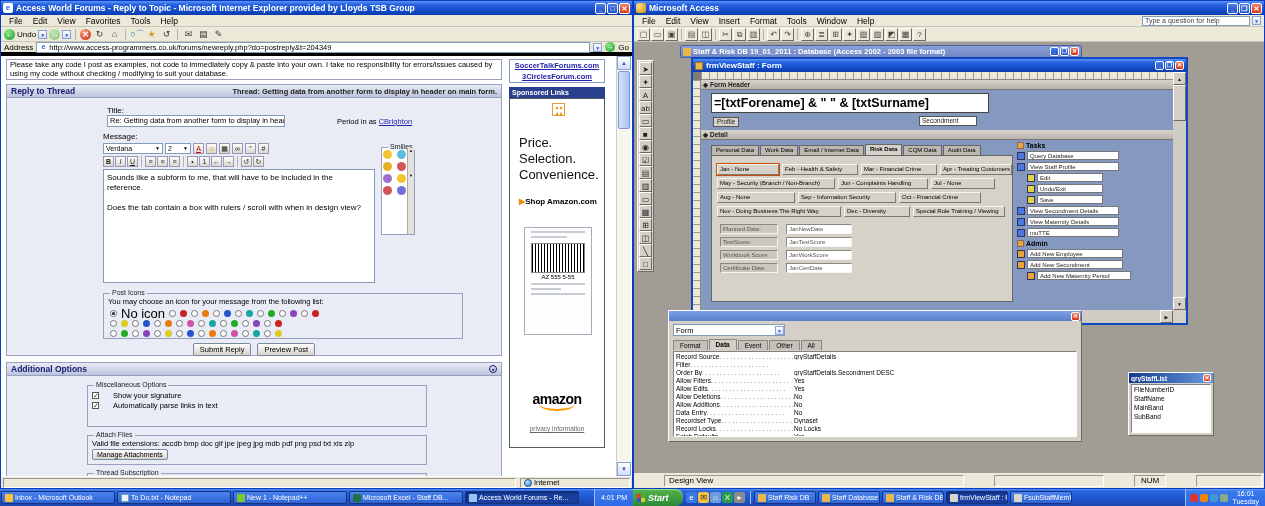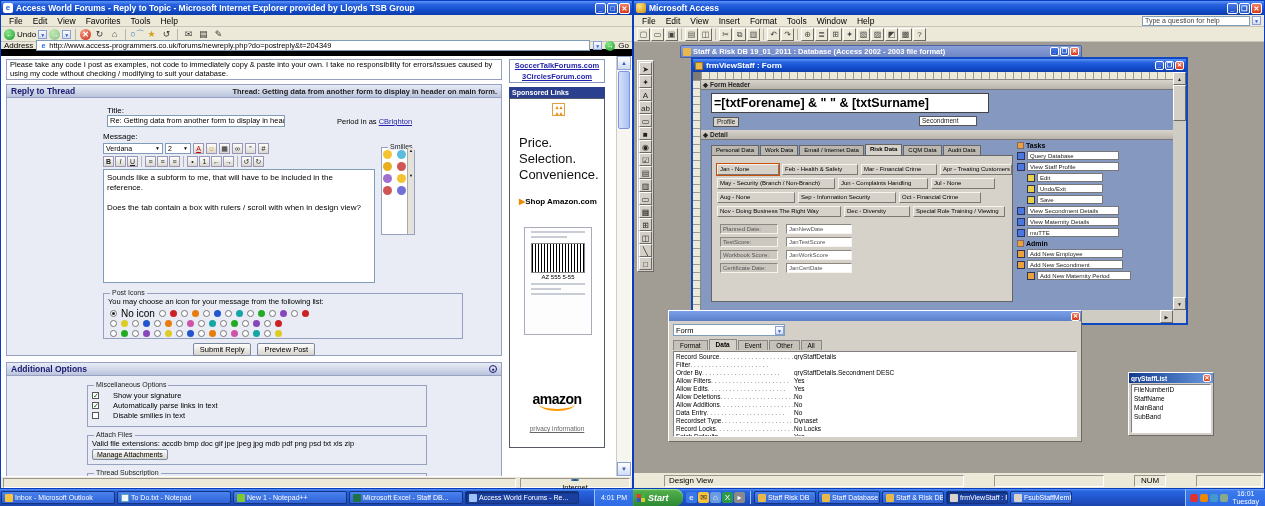--- a/index.html
+++ b/index.html
@@ -22,26 +22,26 @@
   .sep { width:1px; height:11px; background:#b8b4ac; margin:0 2px; }
   .ic { width:13px; height:12px; text-align:center; font-size:9px; line-height:12px; color:#333; }
 
   
   #ie { position:absolute; left:0; top:0; width:633px; height:489px; display:flex; flex-direction:column; border:1px solid #0a3cc0; background:#ece9d8; }
   .ie-logo { width:10px; height:10px; background:#fff; color:#2a63e0; border-radius:2px; font-size:8px; font-weight:bold; text-align:center; line-height:10px; }
   .ie-toolbar { height:15px; display:flex; align-items:center; background:#ece9d8; border-bottom:1px solid #c8c4bc; padding:0 3px; gap:2px; font-size:8px; flex:0 0 auto; }
   .nav-circle { width:11px; height:11px; border-radius:50%; background:radial-gradient(circle at 35% 30%,#8ae88a,#1c9a2c); color:#fff; text-align:center; line-height:11px; font-size:8px; font-weight:bold; flex:0 0 auto; }
   .nav-circle.red { background:radial-gradient(circle at 35% 30%,#f8a090,#c82808); }
   .dim { opacity:.45; }
-  .addrbar { height:14px; display:flex; align-items:center; background:#ece9d8; border-bottom:7px solid #000000; padding:0 3px; gap:3px; font-size:8px; flex:0 0 auto; }
+  .addrbar { height:14px; display:flex; align-items:center; background:#ece9d8; border-bottom:4px solid #000000; padding:0 3px; gap:3px; font-size:8px; flex:0 0 auto; }
   .addr-input { flex:1; height:11px; display:flex; align-items:center; font-size:7.5px; padding:0 2px; gap:2px; white-space:nowrap; overflow:hidden; }
   .dd { width:9px; height:9px; background:linear-gradient(#fdfdfb,#d0dcf8); border:1px solid #8aa0d8; color:#3a5ac0; font-size:5px; line-height:8px; text-align:center; flex:0 0 auto; }
   .ie-body { flex:1 1 auto; position:relative; background:#fff; overflow:hidden; }
   .ie-status { height:12px; background:#ece9d8; border-top:1px solid #fff; display:flex; align-items:center; font-size:7.5px; padding:0 2px; gap:4px; flex:0 0 auto; }
-  .stat-cell { border:1px solid; border-color:#9a968e #fff #fff #9a968e; height:10px; display:flex; align-items:center; padding:0 3px; gap:2px;flex-direction:column; }
+  .stat-cell { border:1px solid; border-color:#9a968e #fff #fff #9a968e; height:10px; display:flex; align-items:center; padding:0 3px; gap:2px; }
   .globe { width:8px; height:8px; border-radius:50%; background:radial-gradient(circle at 35% 30%,#bfe4ff,#2a78c8); border:1px solid #1a5898; }
 
   
   .disc { position:absolute; left:5px; top:3px; width:496px; border:1px solid #98a0c0; background:#fff; font-size:7.5px; line-height:8.5px; padding:1px 3px; color:#000; }
   .vb-panel { position:absolute; border:1px solid #96a0c0; background:#e9ebf5; }
   .vb-head { height:13px; background:linear-gradient(#e8ecf6,#bac4dc); border-bottom:1px solid #96a0c0; display:flex; align-items:center; padding:0 4px; font-size:8.5px; font-weight:bold; color:#191970; }
   .vb-head .thread { margin-left:auto; font-size:7.5px; color:#222; font-weight:bold; white-space:nowrap; overflow:hidden; }
   .lbl { position:absolute; font-size:8px; color:#000; }
   .link { color:#2222aa; text-decoration:underline; }
   .ebtn { width:11px; height:11px; background:linear-gradient(#fdfdfb,#dcd8d0); border:1px solid #9a96b8; font-size:7px; text-align:center; line-height:10px; color:#222; flex:0 0 auto; }
@@ -320,21 +320,21 @@
               <span class="sm" style="background:#7070d8"></span>
             </div>
             <div style="position:absolute;right:0;top:0;bottom:0;width:7px;background:#e4e2da;border-left:1px solid #aaa;font-size:4px;text-align:center">▲<br><br><br><br><br>▼</div>
           </div>
 
           <div class="fset" style="left:96px;top:208px;width:360px;height:46px">
             <span class="legend">Post Icons</span>
             <span class="lbl" style="left:4px;top:3px;font-size:7.5px">You may choose an icon for your message from the following list:</span>
             <div class="pirow" style="top:14px">
               <span class="rdo sel"></span>
-              <span style="font-size:10px">No icon</span>
+              <span style="font-size:13px">No icon</span>
               <span class="rdo"></span>
                 <span class="picn c1"></span>
               <span class="rdo"></span>
                 <span class="picn c2"></span>
               <span class="rdo"></span>
                 <span class="picn c3"></span>
               <span class="rdo"></span>
                 <span class="picn c4"></span>
               <span class="rdo"></span>
                 <span class="picn c5"></span>
@@ -399,24 +399,20 @@
                 <div class="chkrow">
                   <span class="chk"></span>
                   <span>Show your signature</span>
                 </div>
 
                 <div class="chkrow">
                   <span class="chk"></span>
                   <span>Automatically parse links in text</span>
                 </div>
 
-                <div class="chkrow">
-                  <span class="chk"></span>
-                  <span>Disable smilies in text</span>
-                </div>
               </div>
           </div>
           <div class="fset" style="left:80px;top:72px;width:340px;height:30px">
             <span class="legend">Attach Files</span>
             <span class="lbl" style="left:4px;top:3px;font-size:7.5px">Valid file extensions: accdb bmp doc gif jpe jpeg jpg mdb pdf png psd txt xls zip</span>
             <button class="btn" style="position:absolute;left:4px;top:13px;font-size:7px;padding:1px 4px">Manage Attachments</button>
           </div>
           <div class="fset" style="left:80px;top:110px;width:340px;height:40px">
             <span class="legend">Thread Subscription</span>
 

